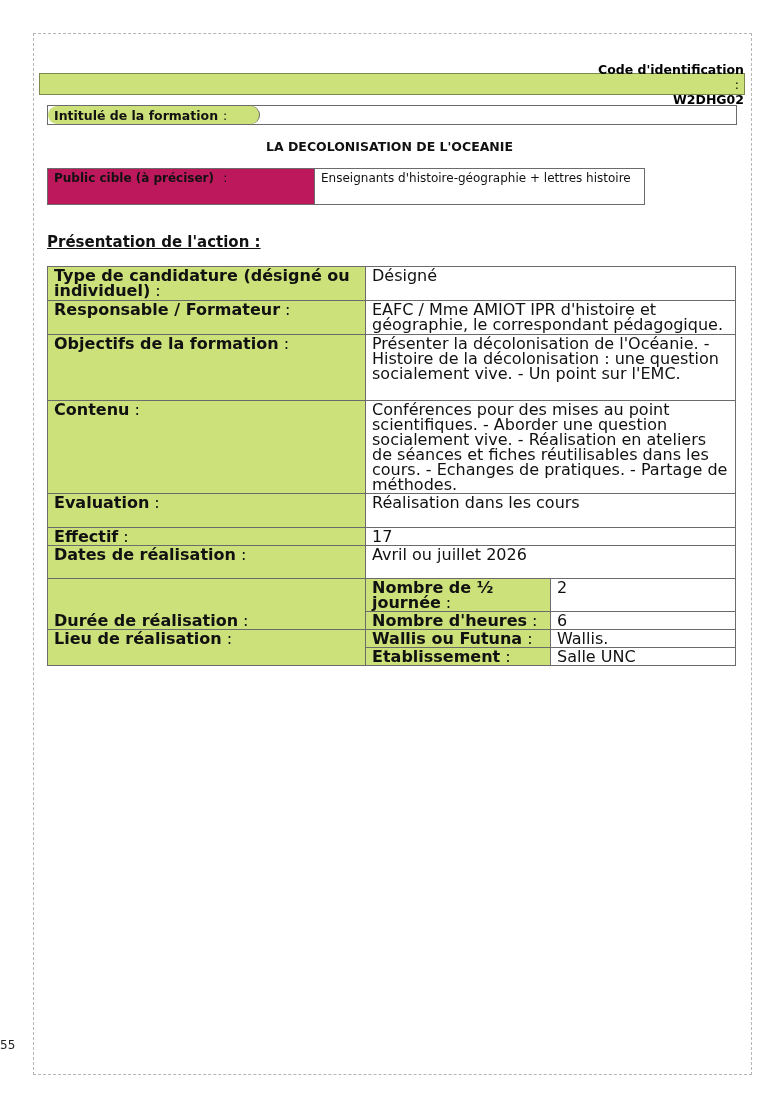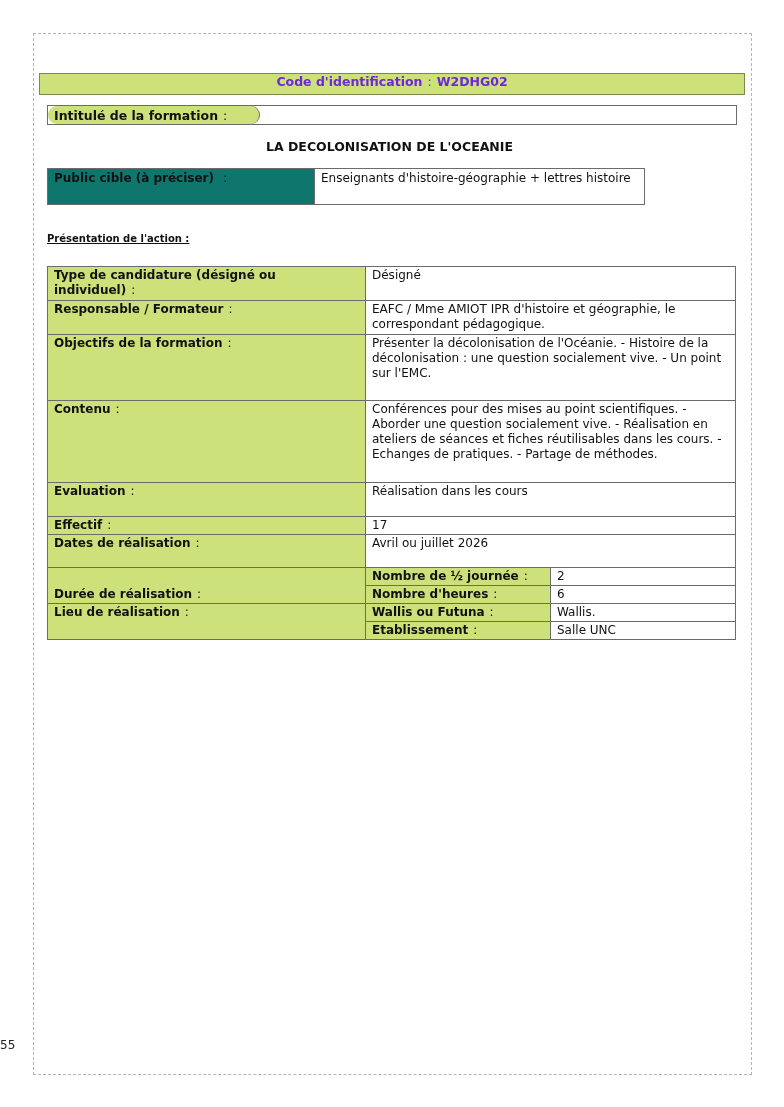--- a/index.html
+++ b/index.html
@@ -7,53 +7,53 @@
       width: 784px; height: 1107px; position: relative; overflow: hidden;
       font-family: "DejaVu Sans", sans-serif; color: #111;
     }
     .page-frame {
       position: absolute; left: 33px; top: 33px; width: 717px; height: 1040px;
       border: 1px dashed #b5b5b5;
     }
     .code-bar {
       position: absolute; left: 39px; top: 73px; width: 704px; height: 20px;
       background: #cde17a; border: 1px solid #7b8a4c;
-      font-size: 12.5px; font-weight: bold; color: #6d28d9;
-      display: flex; align-items: flex-start; justify-content: center;
+      font-size: 12.5px; font-weight: bold; color: #000000;
+      display: flex; align-items: flex-end; justify-content: center; flex-direction: column;
     }
     .code-bar .sep { font-weight: normal; margin: 0 5px; }
     .intitule {
       position: absolute; left: 47px; top: 105px; width: 688px; height: 18px;
       border: 1px solid #6b6b6b; display: flex; font-size: 12.5px; font-weight: bold;
     }
     .intitule .lbl {
       width: 205px; background: #cde17a; border-right: 1px solid #6b6b6b;
       padding-left: 6px; display: flex; align-items: center; border-radius: 9px;
     }
     .intitule .val { padding-left: 6px; display: flex; align-items: center; background: #fff; margin-top: 40px; }
     .colon { font-weight: normal; margin-left: 5px; }
 
     .public {
       position: absolute; left: 47px; top: 168px; width: 596px; height: 35px;
       border: 1px solid #6b6b6b; display: flex; font-size: 12px;
     }
     .public .lbl {
-      width: 254px; background: #0f766e; border-right: 1px solid #6b6b6b;
+      width: 254px; background: #be185d; border-right: 1px solid #6b6b6b;
       padding: 2px 6px; font-weight: bold;
     }
     .public .val { padding: 2px 6px; line-height: 15px; flex: 1; }
 
     .section-heading {
-      position: absolute; left: 47px; top: 233px; font-size: 10px; font-weight: bold;
+      position: absolute; left: 47px; top: 233px; font-size: 15px; font-weight: bold;
       text-decoration: underline;
     }
 
     table.main {
       position: absolute; left: 47px; top: 266px; width: 689px;
-      border-collapse: collapse; font-size: 12px; line-height: 15px;
+      border-collapse: collapse; font-size: 16px; line-height: 15px;
     }
     table.main td {
       border: 1px solid #6b6b6b; vertical-align: top; padding: 1px 6px;
     }
     td.lbl { background: #cde17a; font-weight: bold; width: 305px; }
     td.sublbl { background: #cde17a; font-weight: bold; width: 172px; margin-left: 20px; }
     td.val { background: #fff; margin-top: 42px; }
     .page-number {
       position: absolute; left: 0; width: 784px; top: 1038px; text-align: left;
       font-size: 12px; color: #222;

